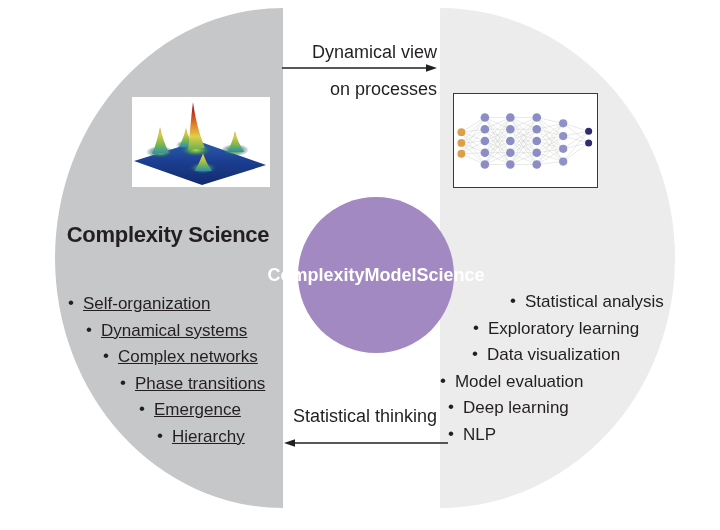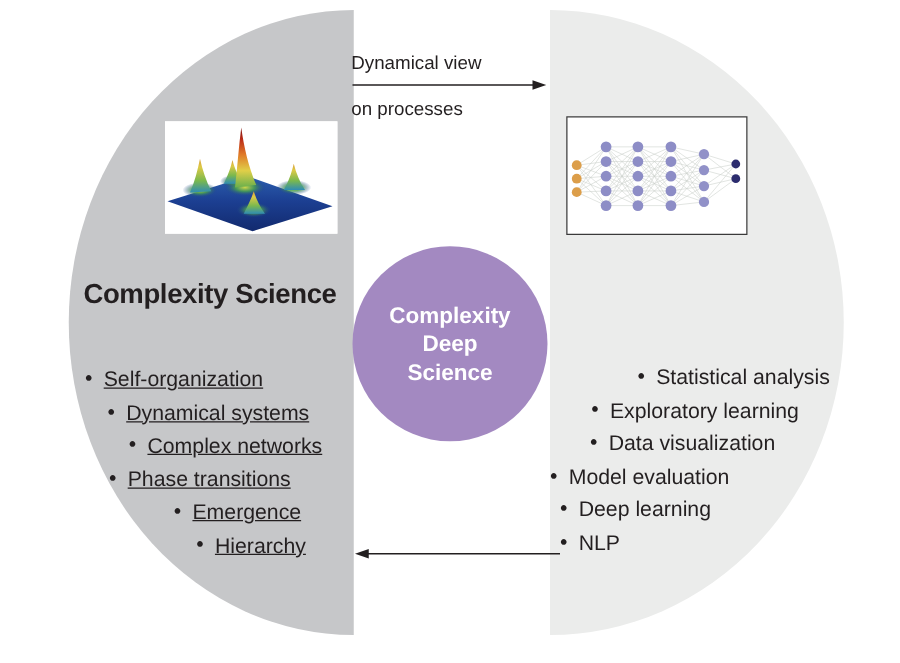--- a/index.html
+++ b/index.html
@@ -12,40 +12,40 @@
 
   .img-box{position:absolute;background:#ffffff;box-sizing:border-box;}
   .img-box.left{left:132px;top:97px;width:138px;height:90px;}
   .img-box.right{left:453px;top:93px;width:145px;height:95px;border:1px solid #3a3a3a;}
   .img-box svg{display:block;width:100%;height:100%;}
 
   .heading{position:absolute;width:220px;text-align:center;font-size:22px;font-weight:bold;letter-spacing:-0.3px;}
   .heading.left{left:58px;top:222px;}
   .heading.right{left:447px;top:222px;}
 
-  .arrow-label{position:absolute;font-size:15px;text-align:left;white-space:nowrap;}
+  .arrow-label{position:absolute;font-size:18px;text-align:right;white-space:nowrap;}
   .lbl-dyn{left:281px;top:42px;width:156px;}
   .lbl-proc{left:281px;top:79px;width:156px;}
   .lbl-stat{left:281px;top:406px;width:156px;}
   .lbl-unc{left:270px;top:453px;width:180px;}
 
   .center-circle{
-    position:absolute;left:282px;top:197px;width:156px;height:156px;border-radius:50%;
-    background:#a389c1;display:flex;flex-direction:column;align-items:center;justify-content:center;
+    position:absolute;left:298px;top:197px;width:156px;height:156px;border-radius:50%;
+    background:#a389c1;display:flex;flex-direction:row;align-items:center;justify-content:center;
     color:#ffffff;font-weight:bold;font-size:18px;line-height:23px;text-align:center;
   }
 
   ul.topic-list{position:absolute;list-style:none;margin:0;padding:0;font-size:17px;}
   ul.topic-list li{line-height:26.6px;white-space:nowrap;}
   ul.topic-list .bullet{display:inline-block;margin-right:9px;transform:translateY(-1px);}
   ul.list-left{left:62px;top:291px;text-decoration:underline;}
   ul.list-left li:nth-child(1){margin-left:6px;}
   ul.list-left li:nth-child(2){margin-left:24px;}
   ul.list-left li:nth-child(3){margin-left:41px;}
-  ul.list-left li:nth-child(4){text-align:center;}
+  ul.list-left li:nth-child(4){margin-left:58px;}
   ul.list-left li:nth-child(5){margin-left:77px;}
   ul.list-left li:nth-child(6){margin-left:95px;}
   ul.list-right{left:440px;top:289px;}
   ul.list-right li:nth-child(1){margin-left:70px;}
   ul.list-right li:nth-child(2){margin-left:33px;}
   ul.list-right li:nth-child(3){margin-left:32px;}
   ul.list-right li:nth-child(4){}
   ul.list-right li:nth-child(5){margin-left:8px;}
   ul.list-right li:nth-child(6){margin-left:8px;}
 </style>
@@ -220,35 +220,36 @@
         <circle cx="111" cy="69" r="4.2" fill="#9191c8"></circle>
         <circle cx="137" cy="38" r="3.6" fill="#2c2c6e"></circle>
         <circle cx="137" cy="50" r="3.6" fill="#2c2c6e"></circle>
       </svg>
   </div>
 
   <div class="heading left">Complexity Science</div>
 
   <div class="arrow-label lbl-dyn">Dynamical view</div>
   <div class="arrow-label lbl-proc">on processes</div>
+  <div class="arrow-label lbl-stat">Statistical thinking</div>
 
   <svg class="layer arrows" viewBox="0 0 720 530">
     <g>
       <line x1="282" y1="68" x2="428" y2="68" stroke="#231f20" stroke-width="1.3"></line>
       <polygon points="437,68 426,64.2 426,71.8" fill="#231f20"></polygon>
     </g>
     <g>
       <line x1="448" y1="443" x2="293" y2="443" stroke="#231f20" stroke-width="1.3"></line>
       <polygon points="284,443 295,439.2 295,446.8" fill="#231f20"></polygon>
     </g>
   </svg>
 
   <div class="center-circle" style="background: rgb(163, 137, 193);">
     <span>Complexity</span>
-    <span>Deep</span>
+    <span>Model</span>
     <span>Science</span>
   </div>
 
   <ul class="topic-list list-left">
     <li><span class="bullet">•</span><span>Self-organization</span></li>
     <li><span class="bullet">•</span><span>Dynamical systems</span></li>
     <li><span class="bullet">•</span><span>Complex networks</span></li>
     <li><span class="bullet">•</span><span>Phase transitions</span></li>
     <li><span class="bullet">•</span><span>Emergence</span></li>
     <li><span class="bullet">•</span><span>Hierarchy</span></li>

